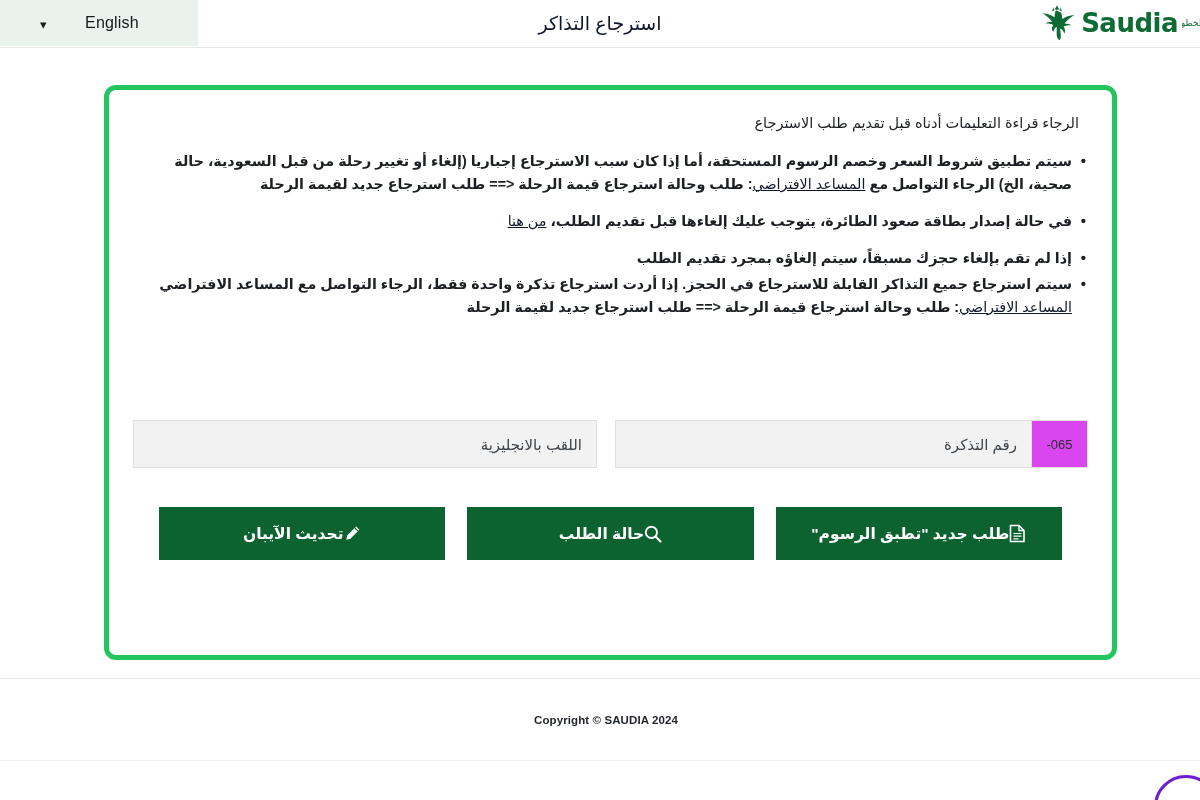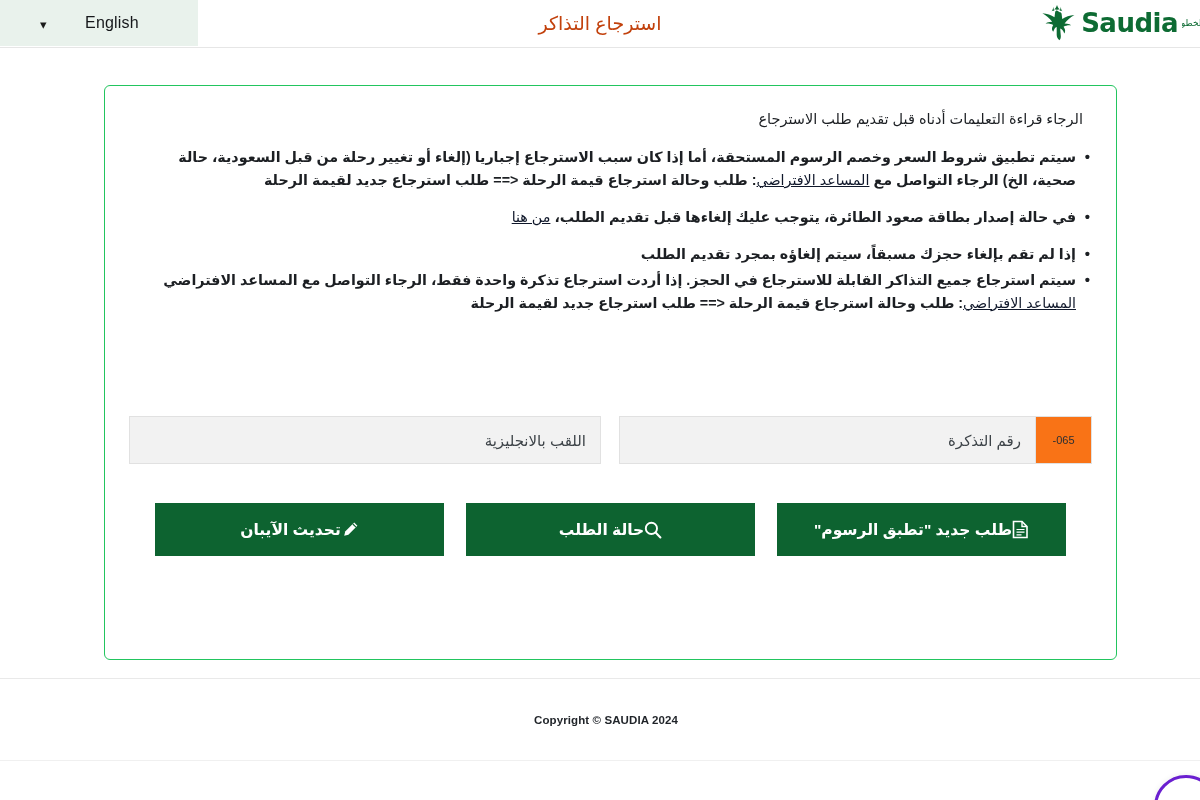--- a/index.html
+++ b/index.html
@@ -59,21 +59,21 @@
   }
 
   .header-title {
     position: absolute;
     left: 0; right: 0; top: 0;
     height: 46px;
     display: flex;
     align-items: center;
     justify-content: center;
     font-size: 19px;
-    color: #c2410c;
+    color: #0f172a;
     font-weight: 400;
   }
 
   .brand {
     position: absolute;
     right: 0; top: 0;
     height: 46px;
     display: flex;
     align-items: center;
     gap: 4px;
@@ -109,22 +109,22 @@
     background: #ffffff;
   }
 
   .card {
     position: absolute;
     top: 37px;
     left: 104px;
     width: 1013px;
     height: 575px;
     background: #ffffff;
-    border: 1px solid #22c55e;
-    border-radius: 6px;
+    border: 5px solid #22c55e;
+    border-radius: 12px;
   }
 
   .instr-title {
     position: absolute;
     top: 25px;
     right: 33px;
     font-size: 14.5px;
     color: #1c1f23;
     white-space: nowrap;
   }
@@ -187,26 +187,26 @@
     width: 473px;
     flex: 0 0 473px;
     flex-direction: row;
   }
   .field-last {
     flex: 1 1 auto;
   }
   .prefix {
     width: 56px;
     flex: 0 0 56px;
-    background: #f97316;
+    background: #d946ef;
     border-left: 1px solid #e1e1e1;
     display: flex;
     align-items: center;
     justify-content: center;
-    font-size: 11px;
+    font-size: 13px;
     color: #2b2f33;
     font-weight: 400;
     direction: ltr;
   }
   .field input {
     flex: 1 1 auto;
     border: 0;
     outline: none;
     background: transparent;
     font-family: "Liberation Sans", "DejaVu Sans", sans-serif;

